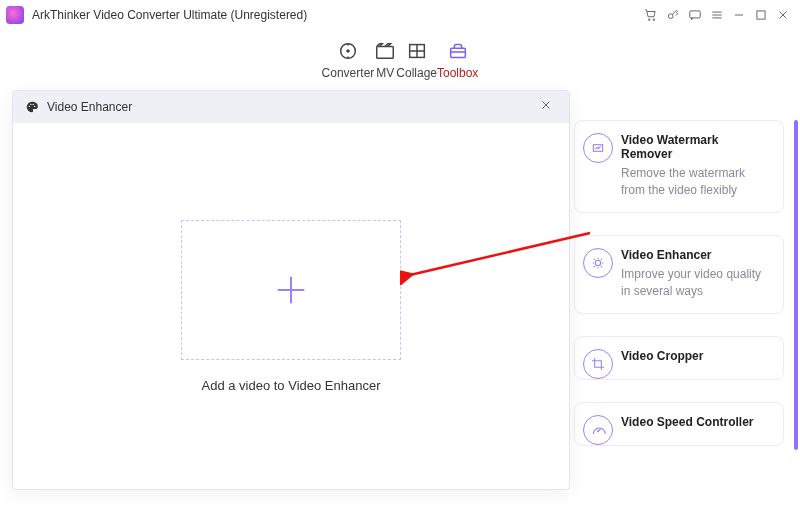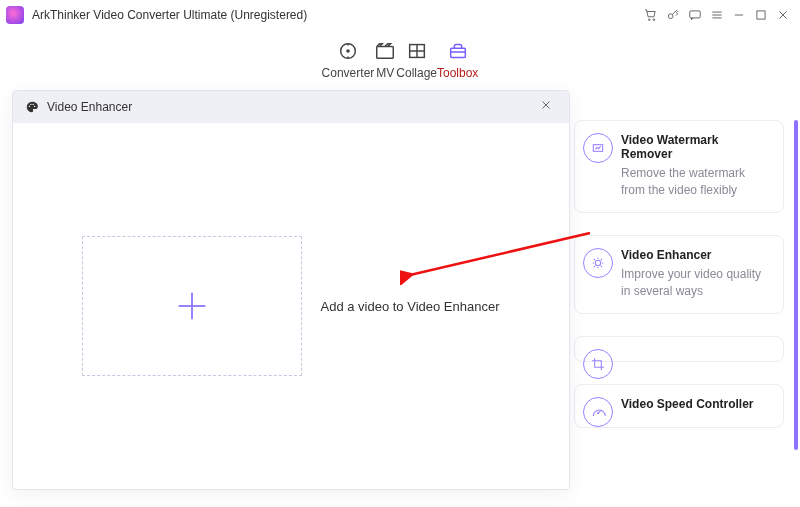--- a/index.html
+++ b/index.html
@@ -33,21 +33,21 @@
   .vscroll { position:absolute; right:2px; top:30px; width:4px; height:330px; background:#8d72ff; border-radius:3px; }
 
   
   .modal { position:absolute; left:12px; top:0px; width:558px; height:400px; background:#fff; border:1px solid #e4e4ef; border-radius:4px; box-shadow:0 4px 20px rgba(0,0,0,.06); display:flex; flex-direction:column; }
   .modal-hdr { height:32px; background:#efeff6; display:flex; align-items:center; padding:0 12px; font-size:12px; color:#333; }
   .modal-hdr .micon { width:14px; height:14px; margin-right:8px; }
   .modal-hdr .micon svg { width:14px; height:14px; }
   .modal-hdr .mspacer { flex:1; }
   .modal-hdr .mclose { width:18px; height:18px; cursor:pointer; }
   .modal-hdr .mclose svg { width:14px; height:14px; stroke:#555; stroke-width:1.5; }
-  .modal-body { flex:1; display:flex; flex-direction:row; align-items:center; justify-content:center; gap:18px; }
+  .modal-body { flex:1; display:flex; flex-direction:column; align-items:center; justify-content:center; gap:18px; }
   .dropzone { width:220px; height:140px; border:1.5px dashed #c7c7e0; display:flex; align-items:center; justify-content:center; cursor:pointer; }
   .dropzone svg { width:40px; height:40px; stroke:#9a82ff; stroke-width:1.2; }
   .dropcaption { font-size:13px; color:#333; }
 
   
   .arrow { position:absolute; left:400px; top:135px; width:200px; height:60px; pointer-events:none; }
 </style>
 </head>
 <body>
 
@@ -167,20 +167,21 @@
         <p>Improve your video quality in several ways</p>
       </div>
       <div class="card">
         <div class="cicon">
             <div class="circle">
               <svg viewBox="0 0 24 24">
                 <path d="M7 3v14h14M3 7h14v14"></path>
               </svg>
             </div>
           </div>
+        <h4>Video Cropper</h4>
       </div>
       <div class="card">
         <div class="cicon">
             <div class="circle">
               <svg viewBox="0 0 24 24">
                 <path d="M5 18a9 9 0 0118 0"></path>
                 <path d="M12 14l4-4"></path>
                 <circle cx="12" cy="14" r="1.5" fill="#9a82ff" stroke="none"></circle>
               </svg>
             </div>

